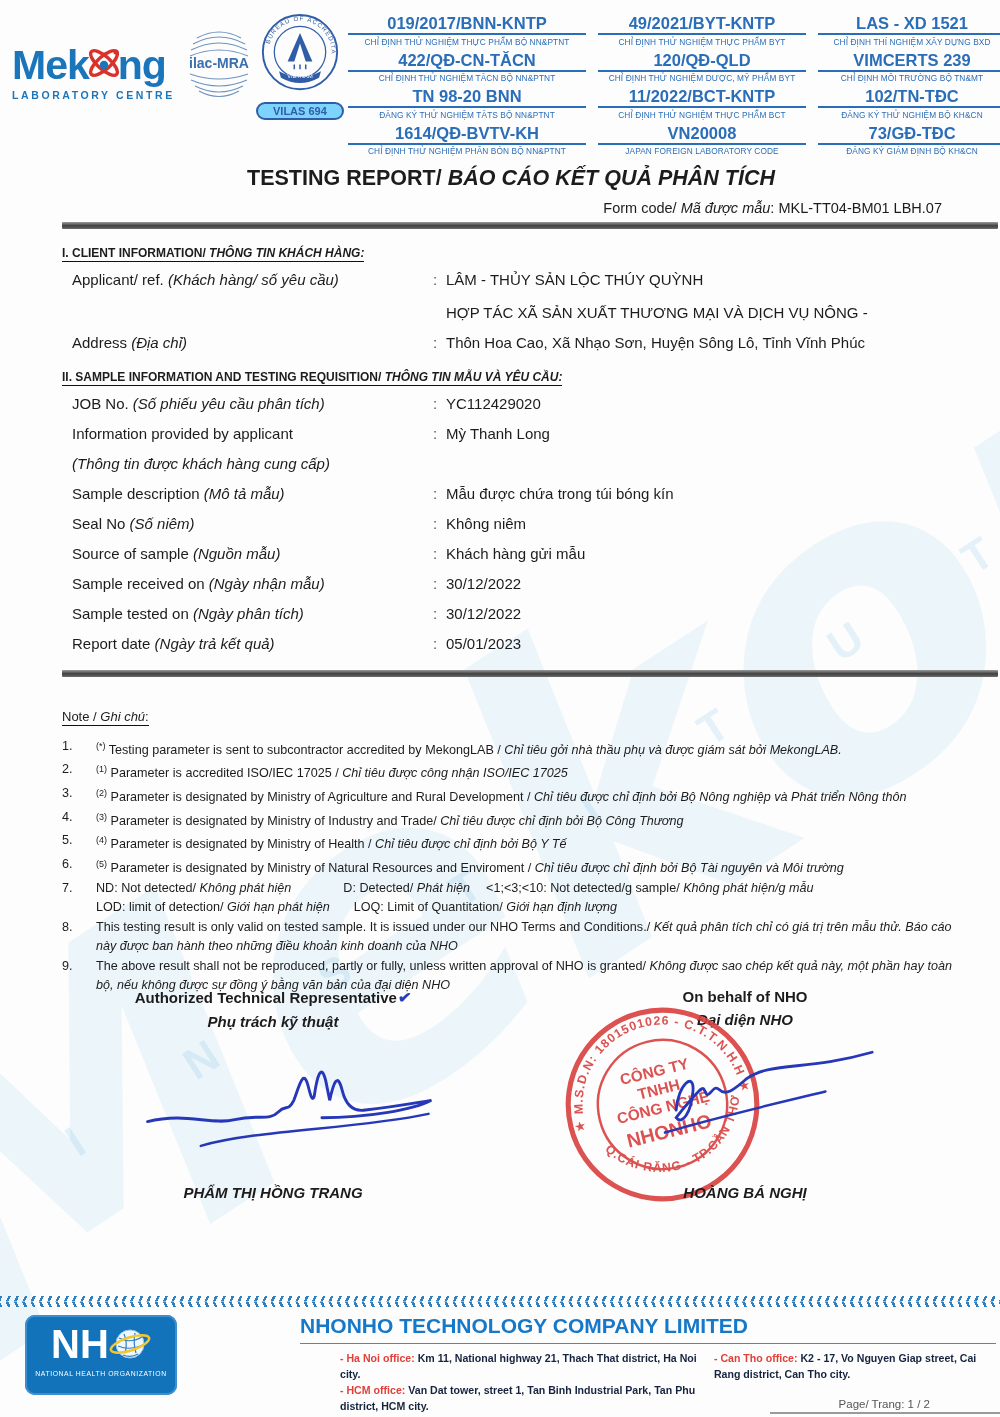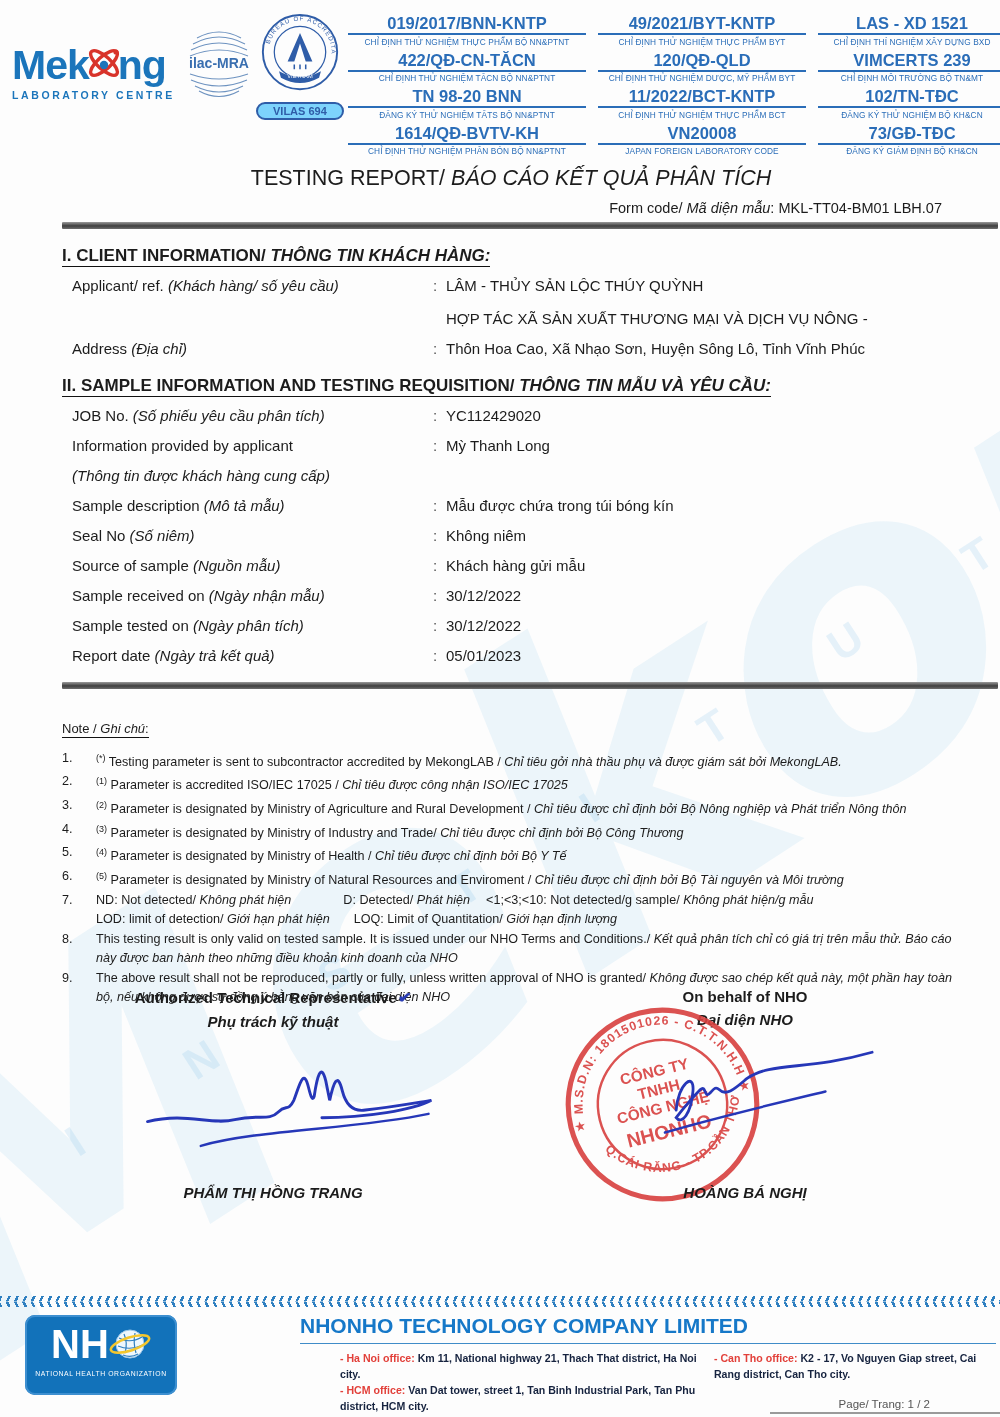--- a/index.html
+++ b/index.html
@@ -22,25 +22,25 @@
   .seal-boa{position:absolute;left:256px;top:12px;text-align:center;}
   .vilas{display:inline-block;margin-top:2px;border:2px solid #2f5da8;border-radius:9px;
          padding:1px 15px;font-size:11px;font-weight:bold;color:#2f5da8;background:#7dd3fc;}
   .codes{position:absolute;left:348px;top:14px;display:flex;gap:12px;}
   .code-col{display:flex;flex-direction:column;}
   .code-col1{width:238px}.code-col2{width:208px}.code-col3{width:188px}
   .code-entry{margin-bottom:4px;text-align:center;}
   .code-big{font-size:16.5px;font-weight:bold;color:#2a6db8;border-bottom:2px solid #2a6db8;padding-bottom:0px;}
   .code-cap{font-size:8.3px;font-weight:normal;color:#2a6db8;margin-top:1.5px;letter-spacing:0.1px;}
   
-  .title{margin:166px 40px 9px 62px;text-align:center;font-size:21.5px;font-weight:normal;}
+  .title{margin:166px 40px 9px 62px;text-align:center;font-size:21.5px;font-weight:bold;}
   .formcode{margin:3px 58px 0 62px;text-align:right;font-size:14.5px;}
   .bar{margin:6px 2px 0 62px;height:7px;background:linear-gradient(#9a9a9a,#3f3f3f 55%,#6e6e6e);border-radius:1px;}
   .content{margin:0 40px 0 62px;}
-  .sec-head{margin-top:17px;font-size:17px;font-weight:bold;}
+  .sec-head{margin-top:17px;font-size:12px;font-weight:bold;}
   .sec-head .u{border-bottom:1.8px solid #111;padding-bottom:1px;}
   .row{display:grid;grid-template-columns:362px 22px 1fr;margin-top:9px;font-size:15px;line-height:21px;}
   .row .lbl{padding-left:10px;}
   .row .colon{color:#555;text-align:center;}
   .vline{margin-bottom:12px;}
   .vline:last-child{margin-bottom:0;}
   
   .notes{margin:30px 40px 0 62px;font-size:12.6px;line-height:19.5px;}
   .notes-head{margin-bottom:10px;font-size:13px;}
   .notes-head .u{border-bottom:1.2px solid #111;padding-bottom:1px;}
@@ -195,21 +195,21 @@
             <div class="code-cap">ĐĂNG KÝ GIÁM ĐỊNH BỘ KH&amp;CN</div>
           </div>
         </div>
       </div>
   </div>
 
   <div class="title z">
     <span>TESTING REPORT/</span><i> BÁO CÁO KẾT QUẢ PHÂN TÍCH</i>
   </div>
   <div class="formcode z">
-    <span>Form code/ </span><i>Mã diện mẫu</i><span>: MKL-TT04-BM01 LBH.07</span>
+    <span>Form code/ </span><i>Mã được mẫu</i><span>: MKL-TT04-BM01 LBH.07</span>
   </div>
   <div class="bar z"></div>
 
   <div class="content z">
     <div class="sec-head">
       <span class="u"><span>I. CLIENT INFORMATION/ </span><i>THÔNG TIN KHÁCH HÀNG:</i></span>
     </div>
     <div id="sec1-rows">
         <div class="row">
           <span class="lbl"><span>Applicant/ ref. </span><i>(Khách hàng/ số yêu cầu)</i></span>

